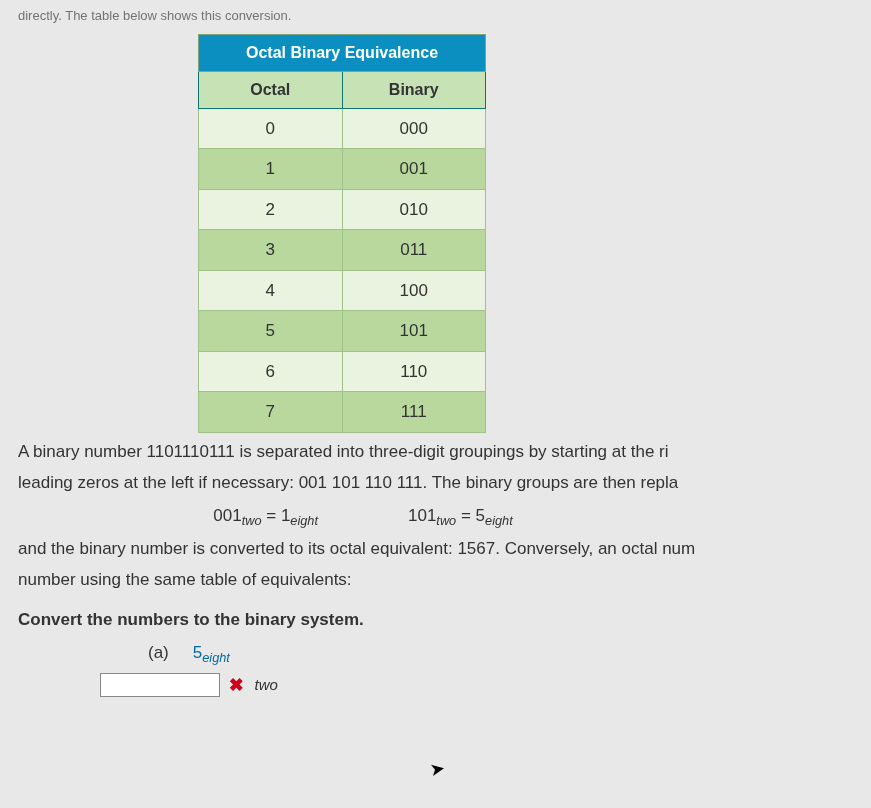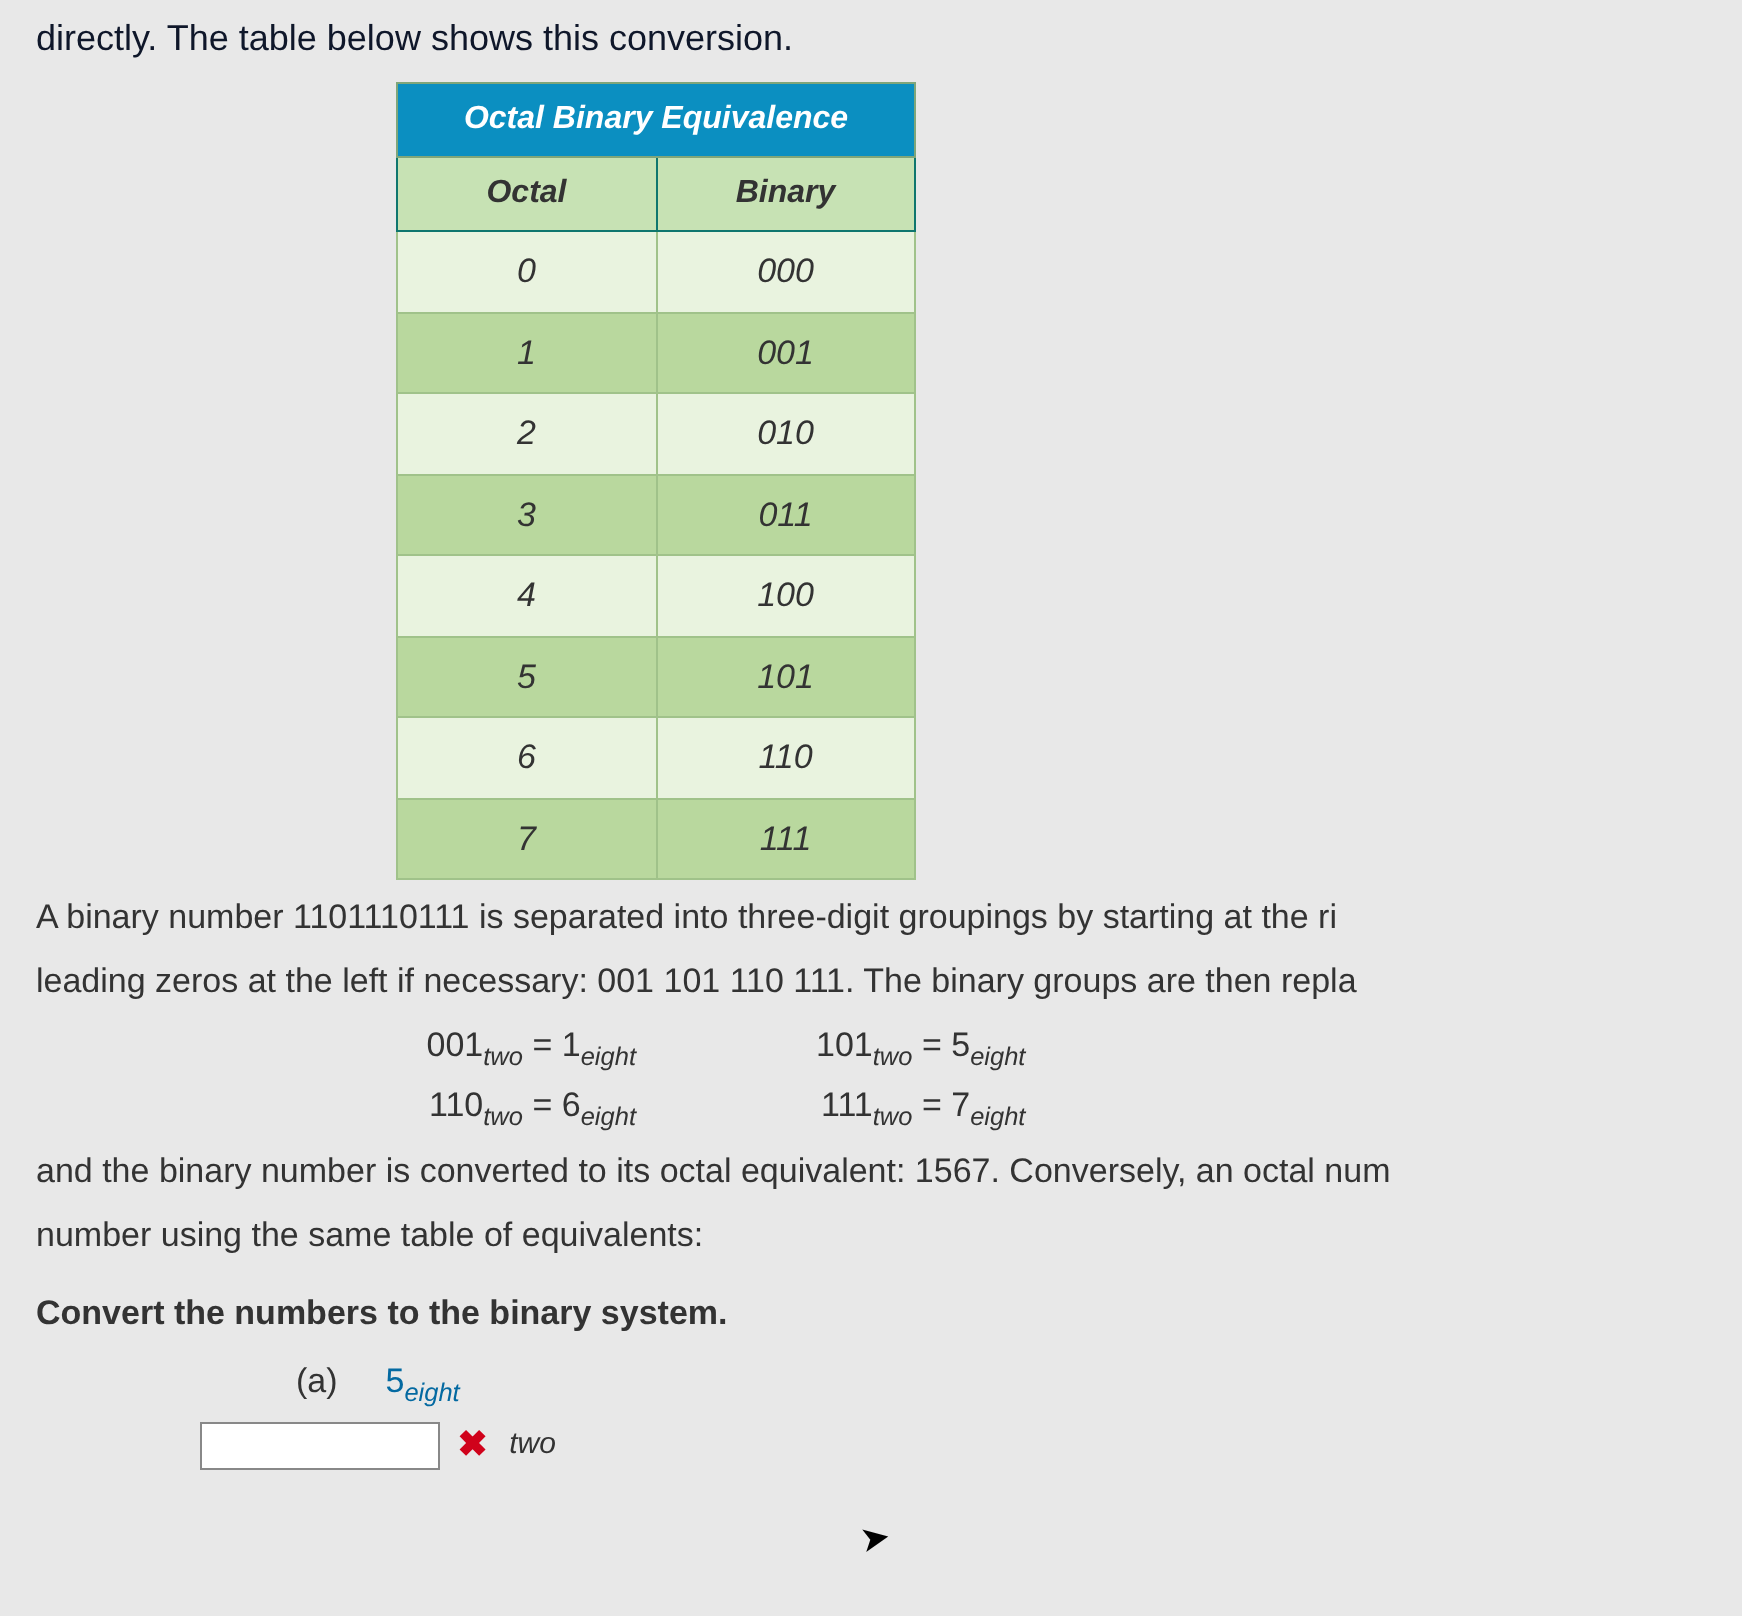--- a/index.html
+++ b/index.html
@@ -13,32 +13,31 @@
     color: #333;
     font-size: 17px;
     line-height: 1.5;
     overflow: hidden;
     position: relative;
   }
   .page {
     padding: 6px 0 0 18px;
   }
   .intro-line {
-    color: #0f172a;
-    font-size: 18px;
+    color: #737373;
+    font-size: 13px;
     margin-bottom: 8px;
   }
   .table-wrap {
     margin-left: 180px;
     margin-bottom: 6px;
   }
   table.equiv {
     border-collapse: collapse;
-    width: 260px;
-    font-style: italic;
+    width: 288px;
   }
   table.equiv .title-row td {
     background: #0b8fc1;
     color: #fff;
     font-weight: bold;
     text-align: center;
     padding: 6px 0;
     border: 1px solid #7fa67a;
     font-size: 16px;
   }
@@ -167,32 +166,20 @@
         <span>001</span><sub>two</sub>
         <span>=</span>
         <span>1</span><sub>eight</sub>
       </span>
       <span class="eq-cell">
         <span>101</span><sub>two</sub>
         <span>=</span>
         <span>5</span><sub>eight</sub>
       </span>
     </div>
-    <div class="eq-row">
-      <span class="eq-cell">
-        <span>110</span><sub>two</sub>
-        <span>=</span>
-        <span>6</span><sub>eight</sub>
-      </span>
-      <span class="eq-cell">
-        <span>111</span><sub>two</sub>
-        <span>=</span>
-        <span>7</span><sub>eight</sub>
-      </span>
-    </div>
   </div>
 
   <div class="body-text">and the binary number is converted to its octal equivalent: 1567. Conversely, an octal num</div>
   <div class="body-text">number using the same table of equivalents:</div>
 
 
   <div class="body-text convert-line">Convert the numbers to the binary system.</div>
 
   <div class="q-block">
     <span class="q-label">(a)</span>

